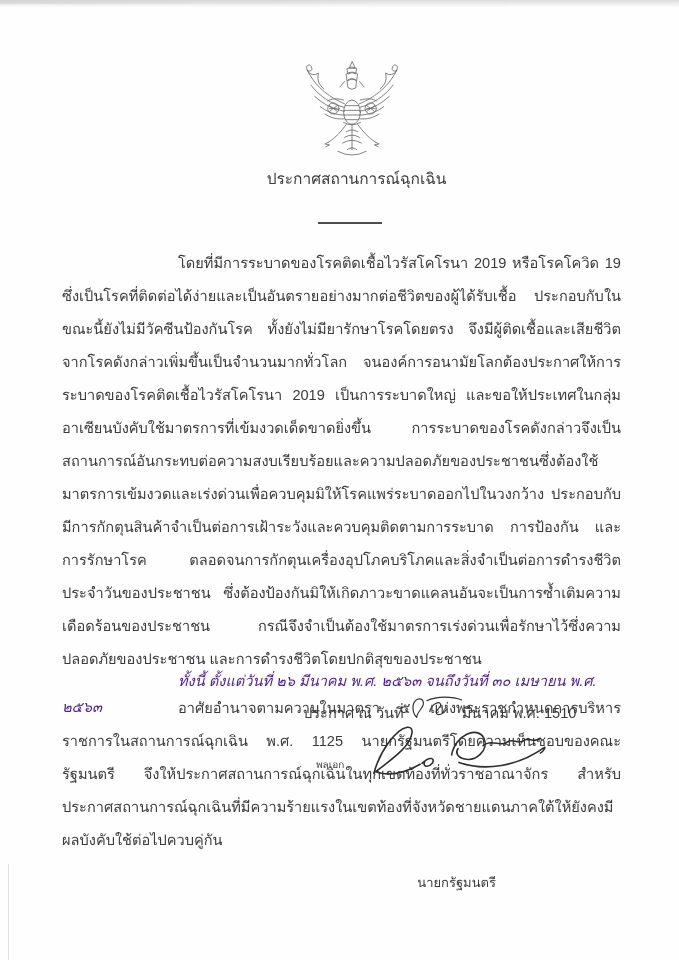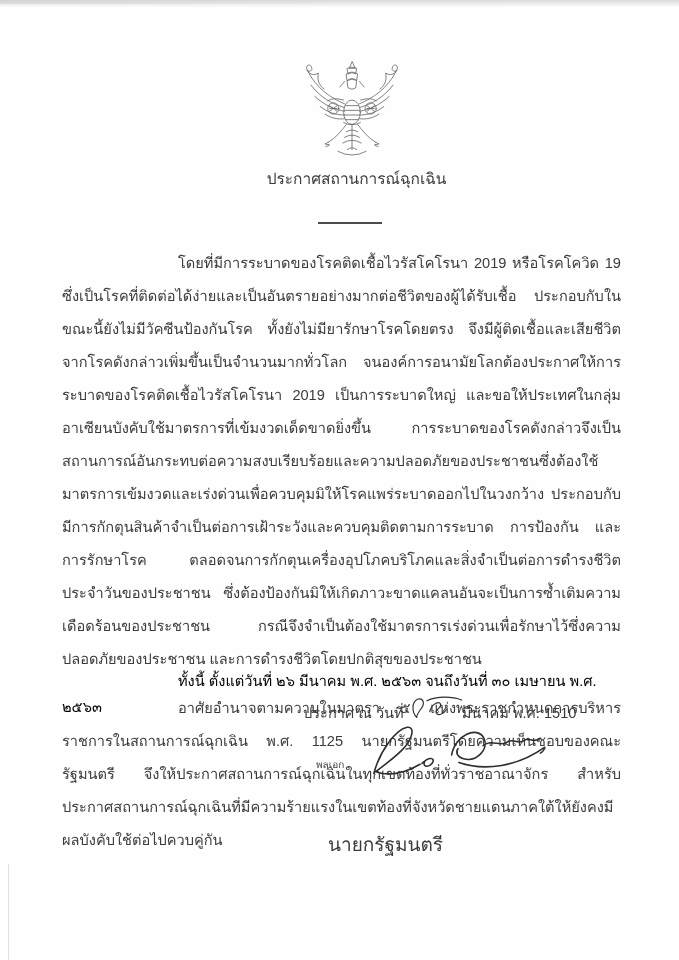--- a/index.html
+++ b/index.html
@@ -19,32 +19,32 @@
   .title{position:absolute;top:166px;left:0;width:100%;box-sizing:border-box;padding-left:34px;
          text-align:center;font-size:15.5px;line-height:26px;color:#3c3c3c;}
   .divider{position:absolute;top:222px;left:318px;width:64px;height:2px;background:#4c4c4c;}
 
   .body{position:absolute;top:247px;left:62px;width:559px;
         font-size:14.6px;line-height:33px;text-align:justify;color:#3b3b3b;}
   .body p{margin:0;text-indent:116px;}
   .body p + p{margin-top:16px;}
 
   .effective{position:absolute;top:653px;left:62px;width:559px;
-             font-size:14.6px;line-height:26.5px;text-indent:116px;color:#000000;}
+             font-size:14.6px;line-height:26.5px;text-indent:116px;color:#4c1d95;font-style:italic;}
 
   .proclaim{position:absolute;top:701px;left:303px;font-size:14.6px;color:#3b3b3b;
             display:flex;align-items:center;white-space:nowrap;}
   .hand-day{width:58px;height:36px;margin:-16px -4px -6px 4px;flex:0 0 auto;}
 
   .rank{position:absolute;left:302px;top:757px;font-size:10px;color:#3b3b3b;margin-left:14px;}
   .sig{position:absolute;left:366px;top:718px;width:186px;height:74px;}
   .signer-name{position:absolute;left:328px;top:799px;width:168px;text-align:center;
                font-size:14.6px;color:#3b3b3b;}
-  .signer-title{position:absolute;left:328px;top:829px;width:168px;text-align:left;
-               font-size:19px;color:#3b3b3b;}
+  .signer-title{position:absolute;left:328px;top:872px;width:168px;text-align:right;
+               font-size:13px;color:#3b3b3b;}
 </style>
 </head>
 <body>
 
 <div class="stage">
 
   <div class="scan-top"></div>
   <div class="scan-left"></div>
 
   <svg class="emblem" viewBox="0 0 120 120" aria-hidden="true">

